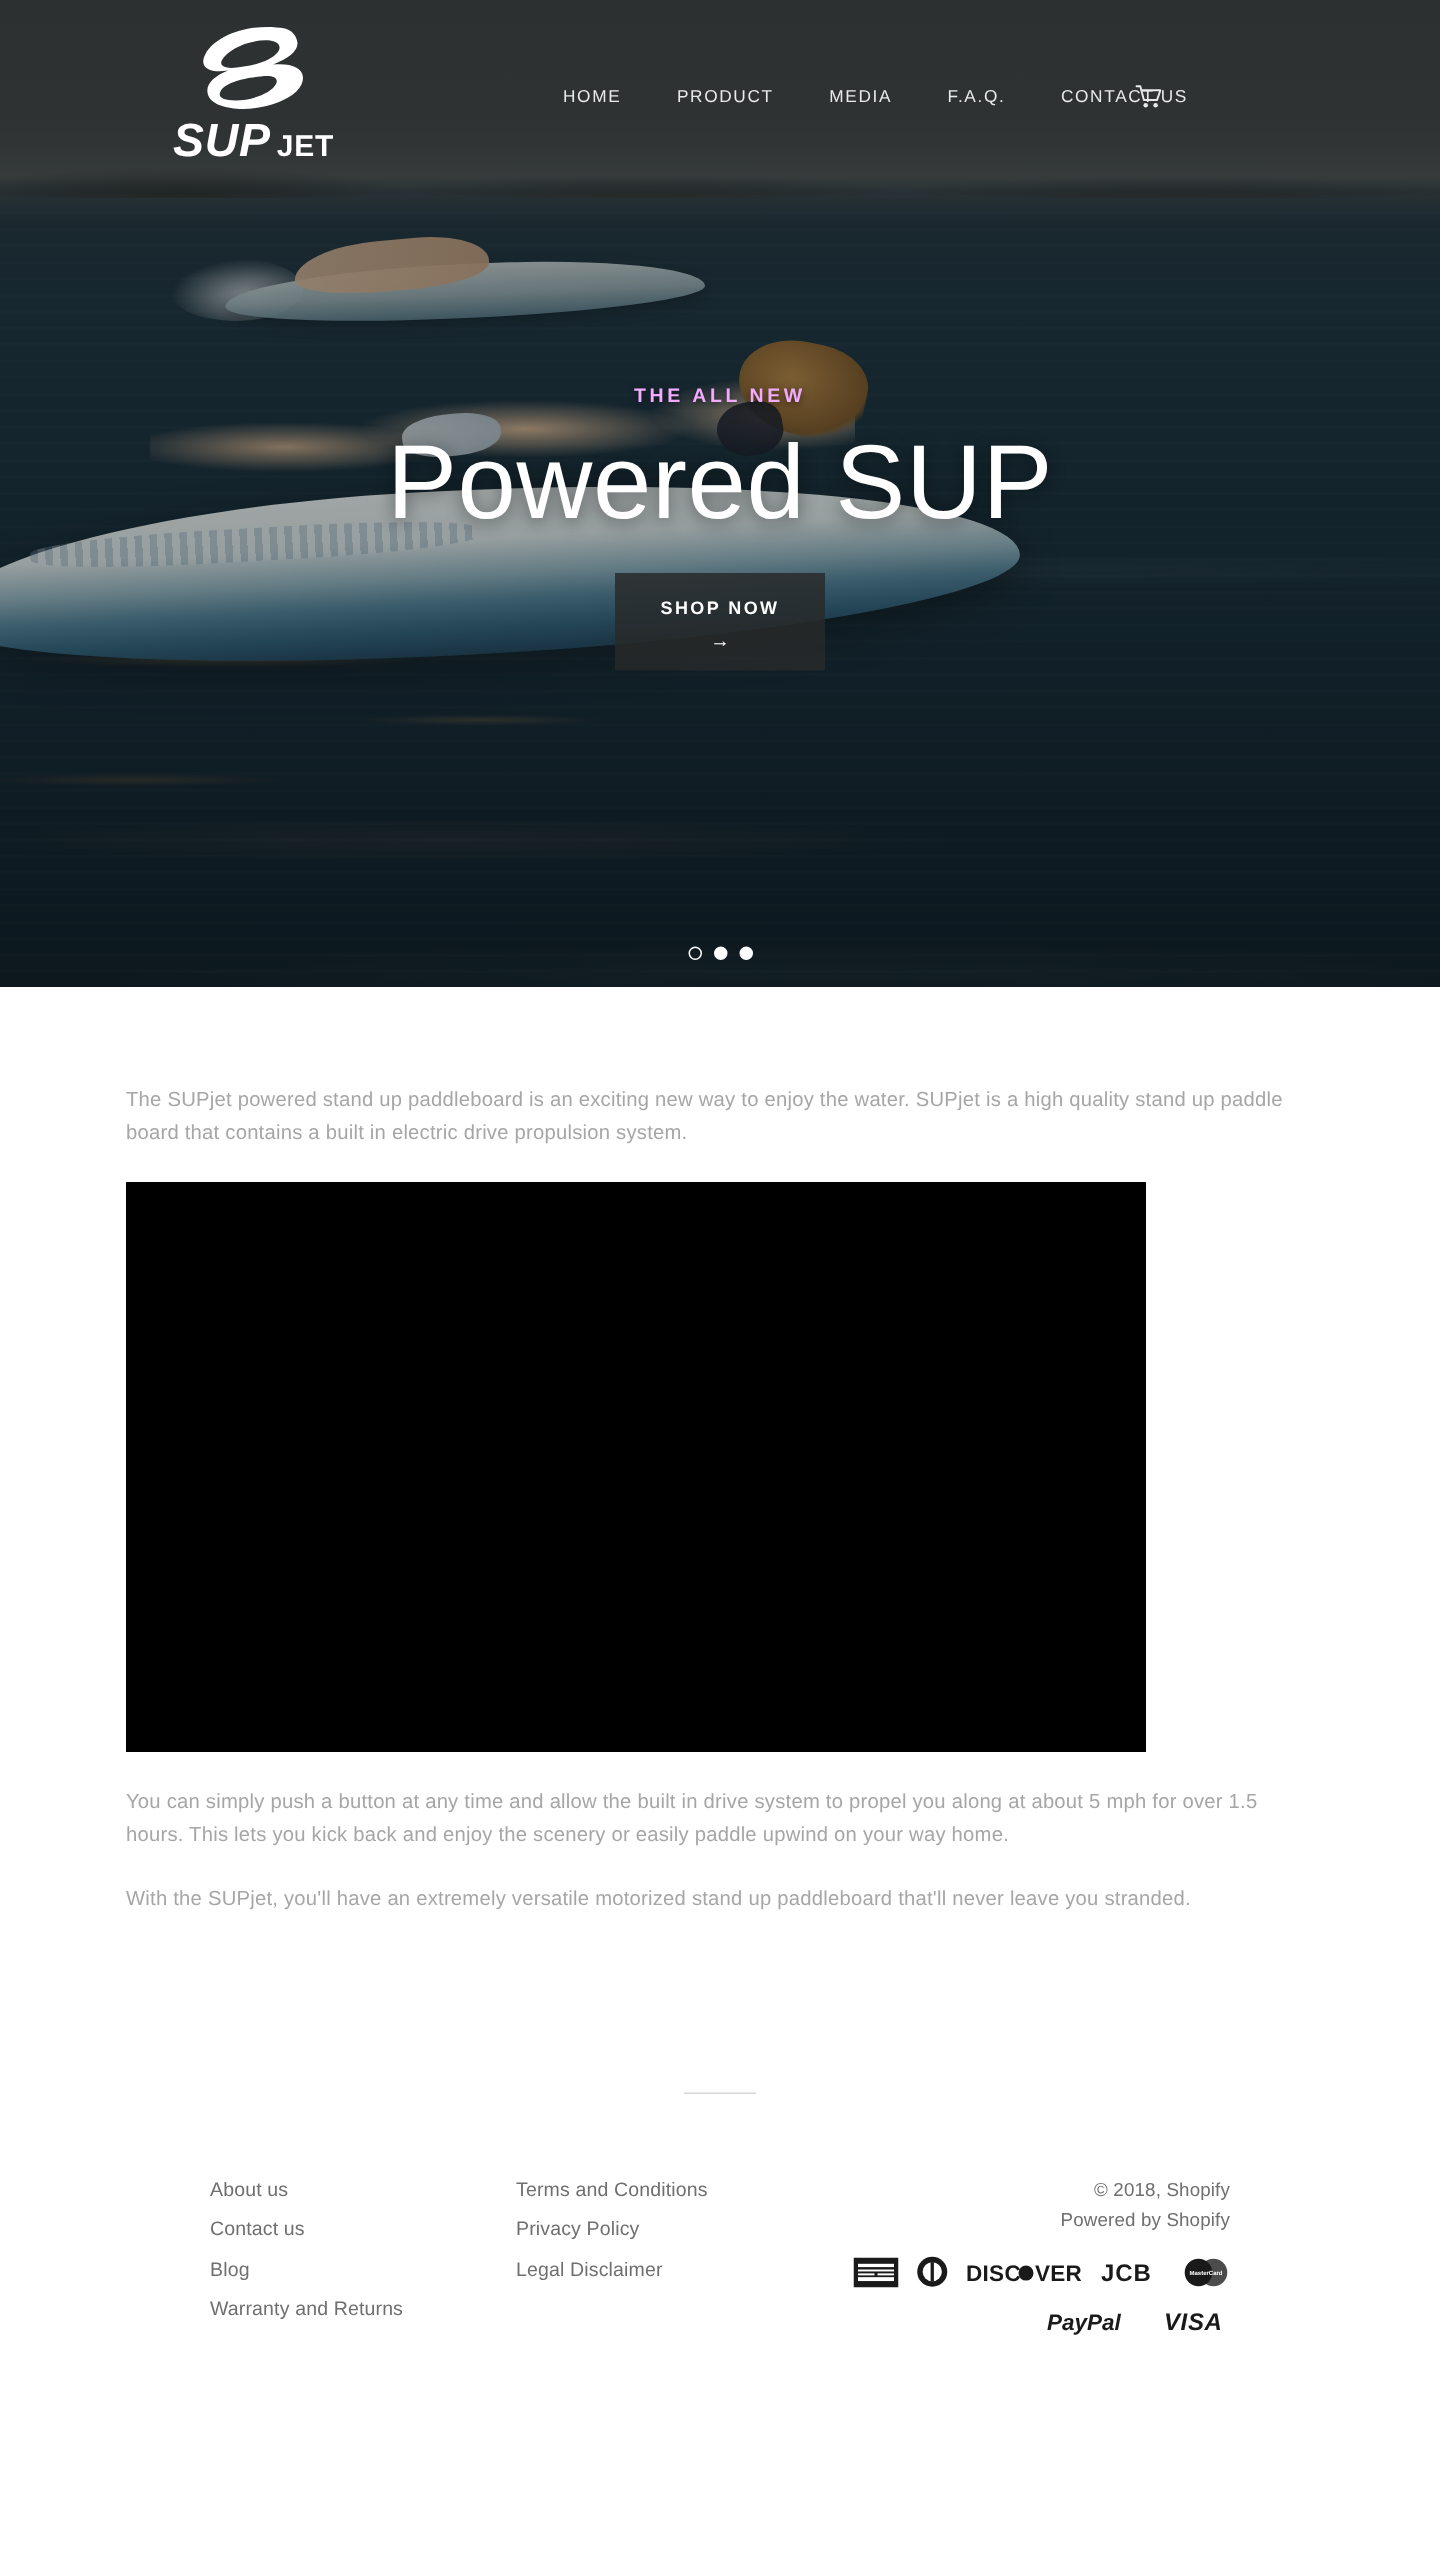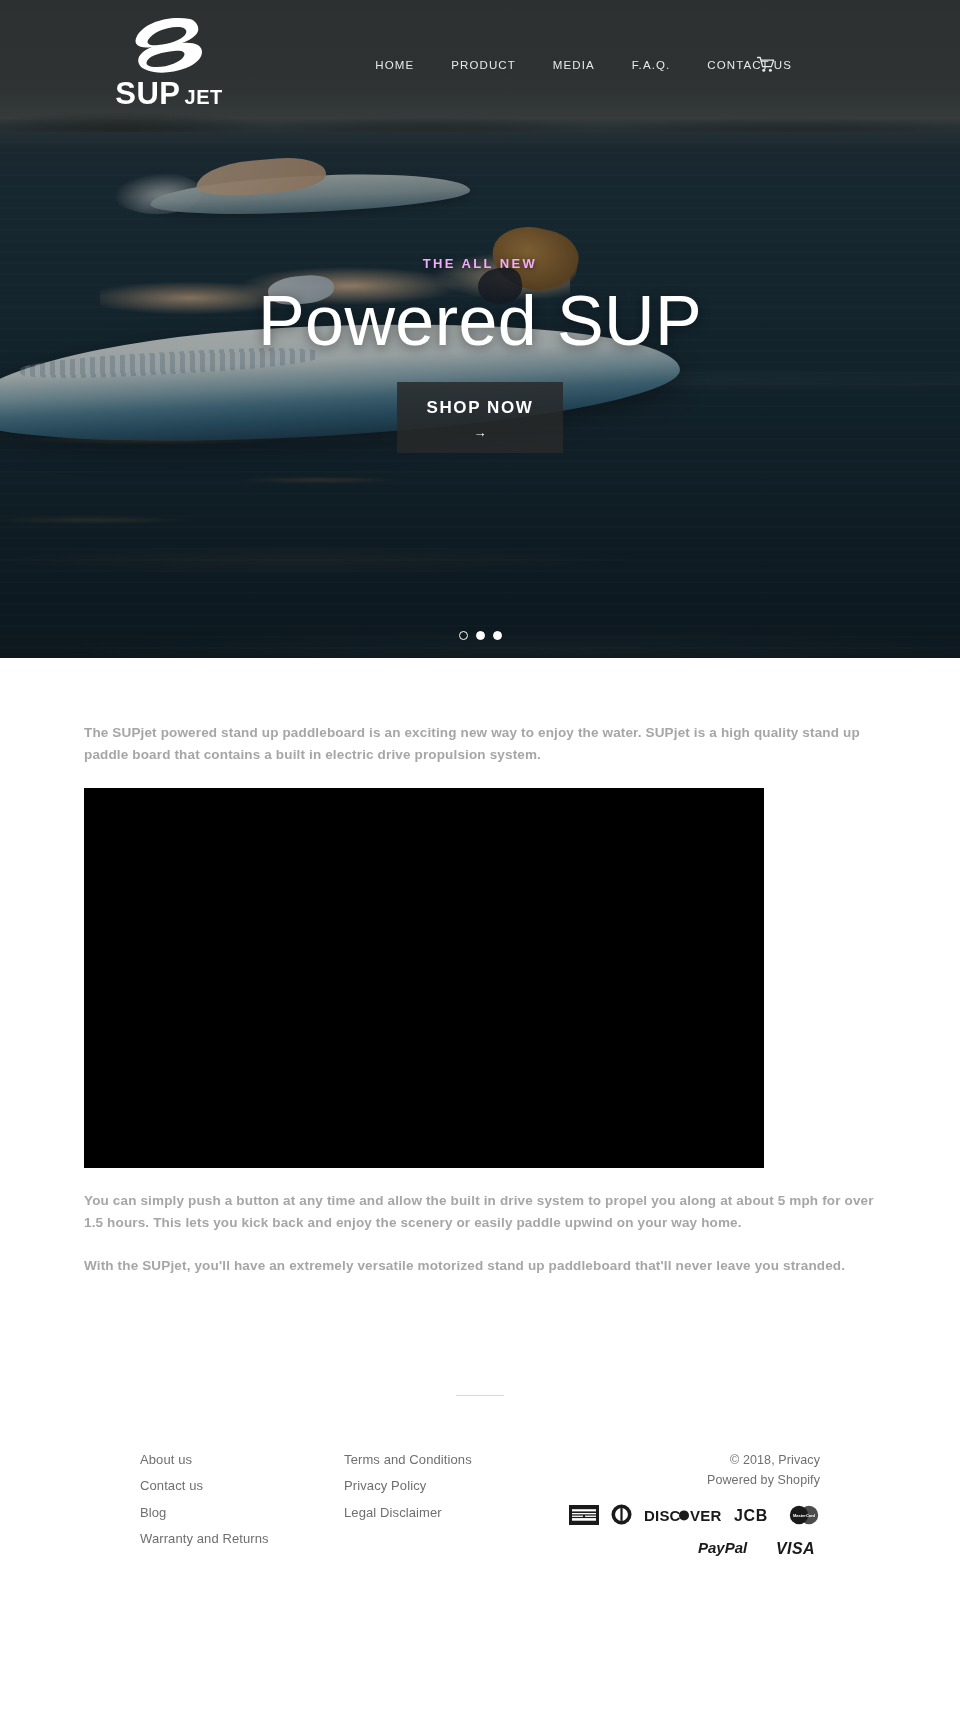--- a/index.html
+++ b/index.html
@@ -178,20 +178,21 @@
   .logo-word {
     display: flex; align-items: baseline; justify-content: center;
     margin-top: 2px;
   }
   .logo-sup {
     color: #ffffff;
     font-size: 31px;
     font-weight: 700;
     letter-spacing: .5px;
     line-height: 1;
+    font-style: italic;
   }
   .logo-jet {
     color: #ffffff;
     font-size: 20px;
     font-weight: 700;
     letter-spacing: .5px;
     line-height: 1;
     margin-left: 4px;
   }
 
@@ -246,21 +247,21 @@
     display: inline-block;
     margin-top: 22px;
     padding: 16px 30px 14px;
     background: rgba(40,42,42,.84);
     color: #ffffff;
     text-decoration: none;
     text-align: center;
   }
   .hero-btn-label {
     display: block;
-    font-size: 17px;
+    font-size: 12px;
     font-weight: 700;
     letter-spacing: 1.6px;
     text-transform: uppercase;
   }
   .hero-btn-arrow {
     display: block;
     font-size: 13px;
     line-height: 1;
     margin-top: 8px;
   }
@@ -283,21 +284,21 @@
   }
   .dot.is-active { background: transparent; }
 
   
   .main {
     position: absolute;
     top: 658px; left: 0;
     width: 960px;
     background: #ffffff;
   }
-  .wrap { width: 792px; margin: 0 auto; font-weight: bold; }
+  .wrap { width: 792px; margin: 0 auto; }
 
   .body-copy {
     color: #a6a6a6;
     font-size: 13.5px;
     line-height: 1.62;
     letter-spacing: .15px;
   }
   .p-intro { padding-top: 64px; }
 
   .video-frame {
@@ -461,21 +462,21 @@
       <a class="f-link" href="#">Warranty and Returns</a>
     </div>
 
     <div class="f-col f-col-2">
       <a class="f-link" href="#">Terms and Conditions</a>
       <a class="f-link" href="#">Privacy Policy</a>
       <a class="f-link" href="#">Legal Disclaimer</a>
     </div>
 
     <div class="f-col f-col-3">
-      <div class="f-meta">© 2018, Privacy</div>
+      <div class="f-meta">© 2018, Shopify</div>
       <div class="f-meta">
         <span>Powered by </span><a href="#">Shopify</a>
       </div>
 
       <div class="pay-row">
 
         <span class="pay">
           <svg width="30" height="20" viewBox="0 0 30 20">
             <rect x="0" y="0" width="30" height="20" fill="#1a1a1a"></rect>
             <rect x="3" y="4.2" width="24" height="2.2" fill="#ffffff"></rect>

